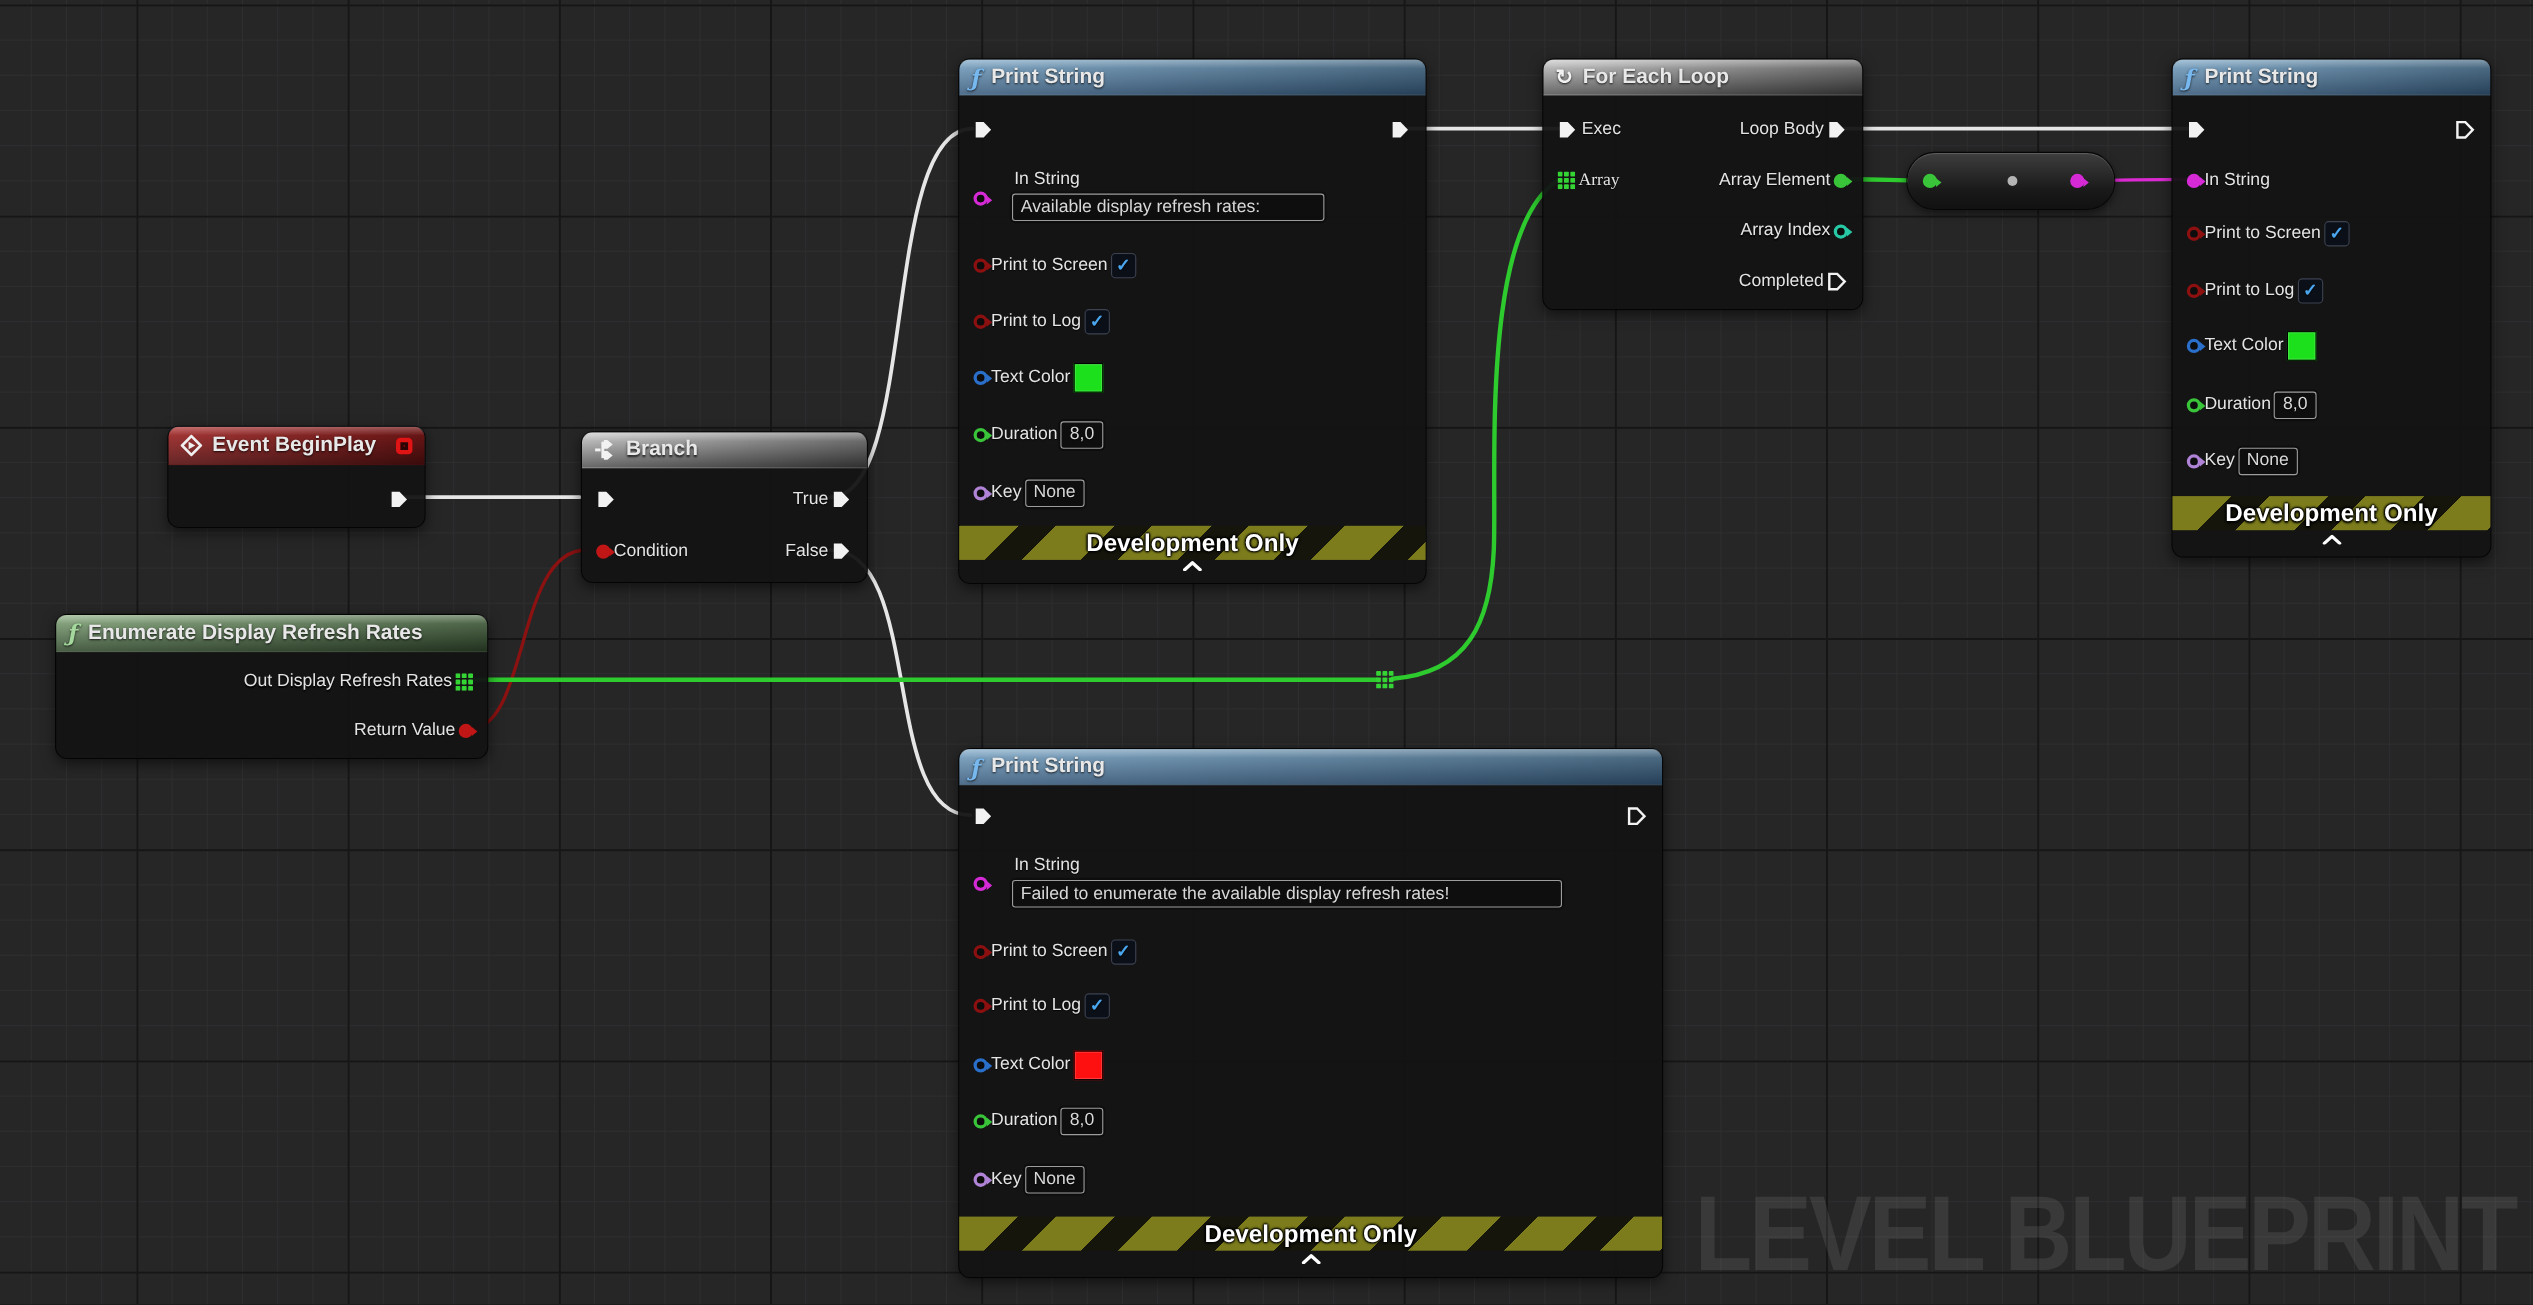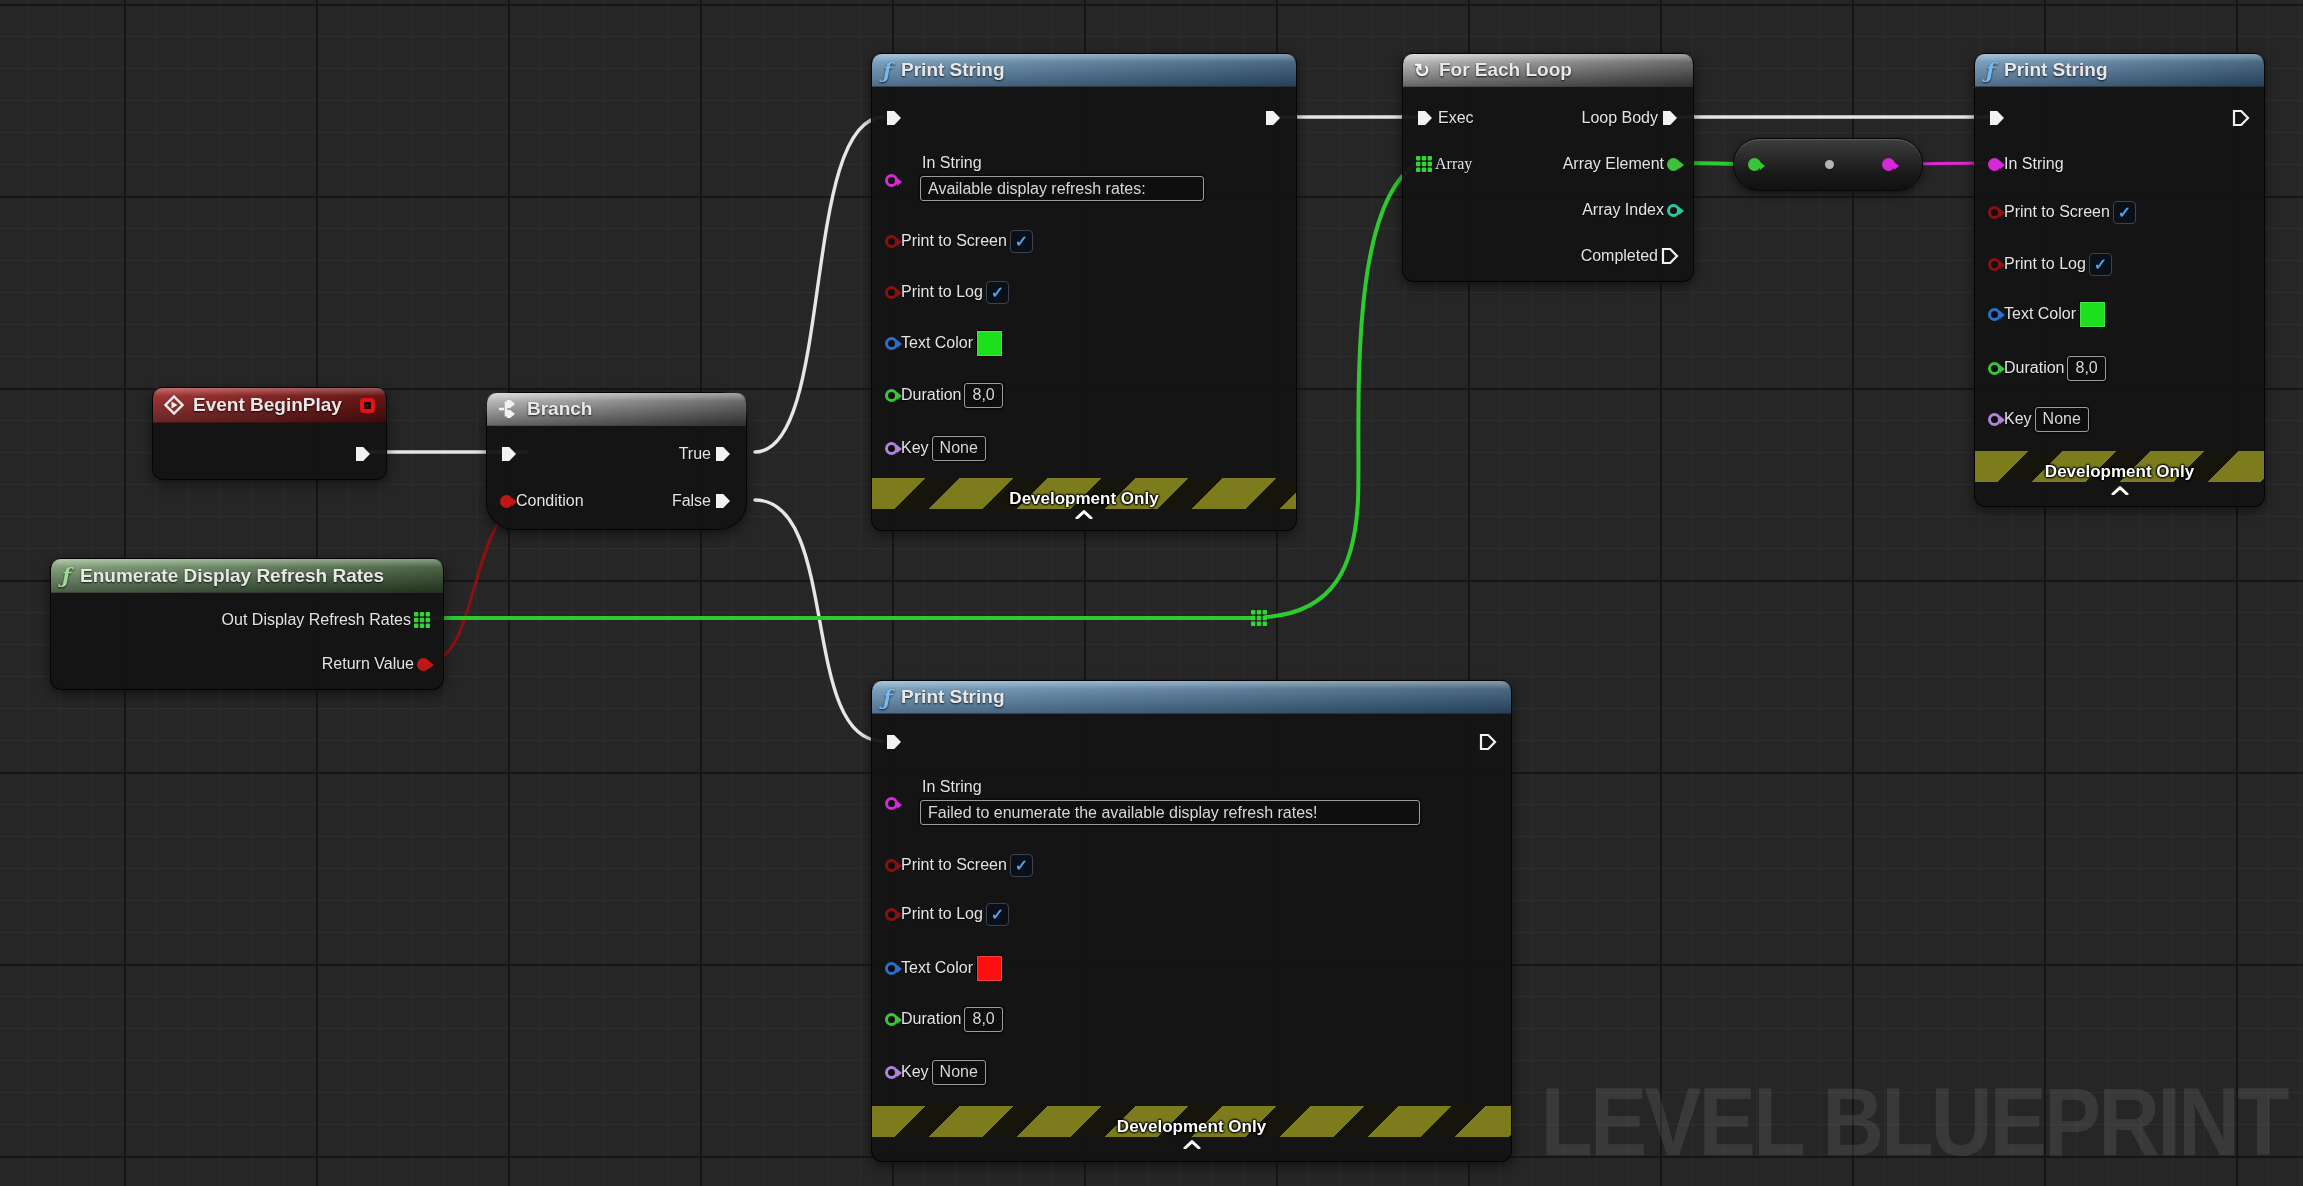--- a/index.html
+++ b/index.html
@@ -61,22 +61,22 @@
   .swatch.green{background:#1ce01c;} .swatch.red{background:#ff1010;}
   .field{height:25px;border:1px solid #9c9c9c;border-radius:3px;background:rgba(5,5,5,.4);
     color:#d8d8d8;display:flex;align-items:center;padding:0 7px;box-sizing:border-box;
     box-shadow:0 0 0 2px rgba(0,0,0,.3);font-size:16px;}
   .infield{position:absolute;}
   .inlabel{position:absolute;font-size:16px;color:#e4e4e4;text-shadow:0 1px 1px rgba(0,0,0,.85);}
   .inpin{position:absolute;}
 
   .banner{position:absolute;left:0;right:0;height:31px;
     background:repeating-linear-gradient(135deg,#7c7c1d 0 38px,#15150c 38px 62px);
-    display:flex;align-items:flex-end;justify-content:center;
-    color:#fff;font-size:17px;font-weight:bold;
+    display:flex;align-items:center;justify-content:center;
+    color:#fff;font-size:22px;font-weight:bold;
     text-shadow:0 1px 2px #000,0 -1px 2px #000,1px 0 2px #000,-1px 0 2px #000;}
   .chev{position:absolute;left:50%;transform:translateX(-50%);}
 
   .pillnode{position:absolute;z-index:2;width:190px;height:53px;border-radius:26px;
     background:linear-gradient(#3e3e3f,#1a1a1b 65%,#111112);border:1.5px solid #060606;
     box-shadow:inset 0 1px 1px rgba(255,255,255,.18),0 3px 8px rgba(0,0,0,.5);box-sizing:border-box;}
   .pill-pin{position:absolute;top:19px;}
   .pill-dot{position:absolute;width:9px;height:9px;border-radius:50%;background:#b4b4b4;top:21px;left:91px;}
 
   .badge{margin-left:auto;width:15px;height:15px;border-radius:4px;background:#e01414;
@@ -116,21 +116,21 @@
     </div>
     <div class="row r" style="top:49px;">
       <span class="epin">
           <svg width="19" height="20" viewBox="0 0 19 20">
             <path class="fillp" d="M2 3h7.2L16 10l-6.8 7H2z"></path>
           </svg>
         </span>
     </div>
   </div>
 
-  <div class="node" style="left:486px;top:392px;width:259px;height:136px;border-radius:28px;">
+  <div class="node" style="left:528px;top:392px;width:259px;height:136px;">
     <div class="hdr hdr-gray">
       <svg width="20" height="20" viewBox="0 0 20 20">
           <path d="M1 10h5" stroke="#f2f2f2" stroke-width="2.6"></path>
           <path d="M8 2.5v15" stroke="#f2f2f2" stroke-width="2.6"></path>
           <path d="M9 1h3.2L17 5l-4.8 4H9z" fill="#f2f2f2"></path>
           <path d="M9 11h3.2L17 15l-4.8 4H9z" fill="#f2f2f2"></path>
         </svg>
       <span>Branch</span>
     </div>
     <div class="row l" style="top:44px;">

